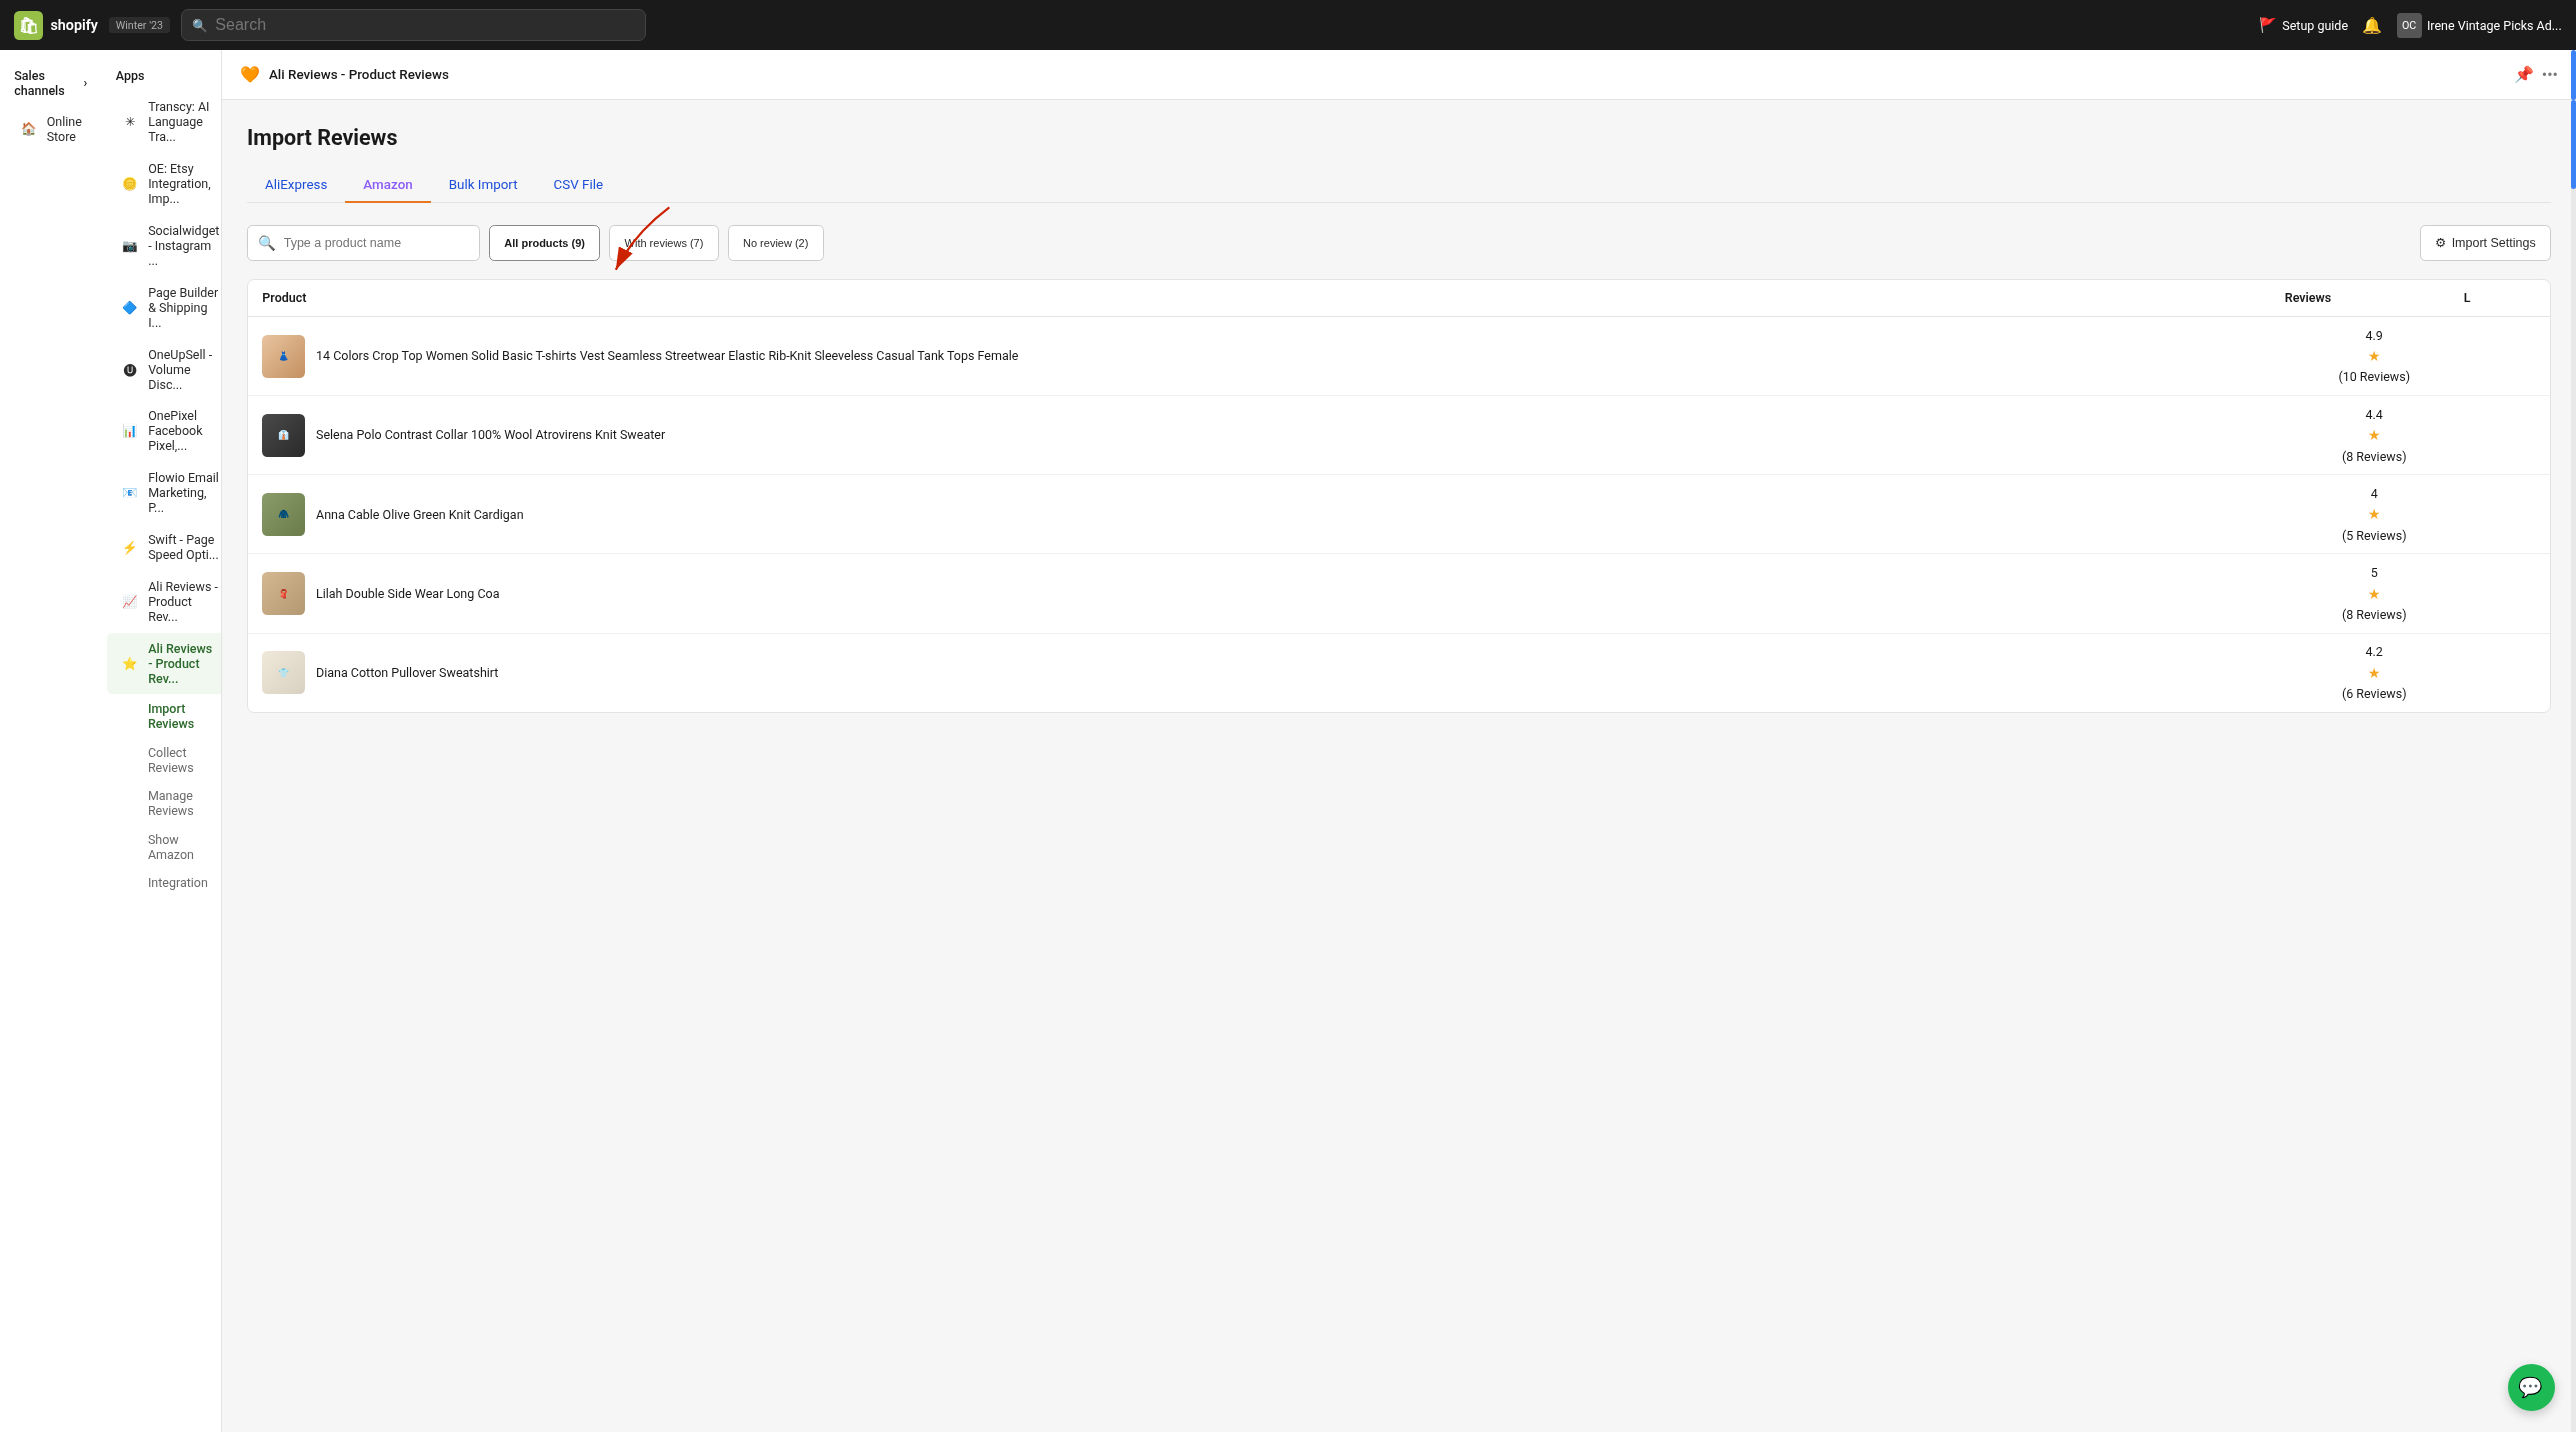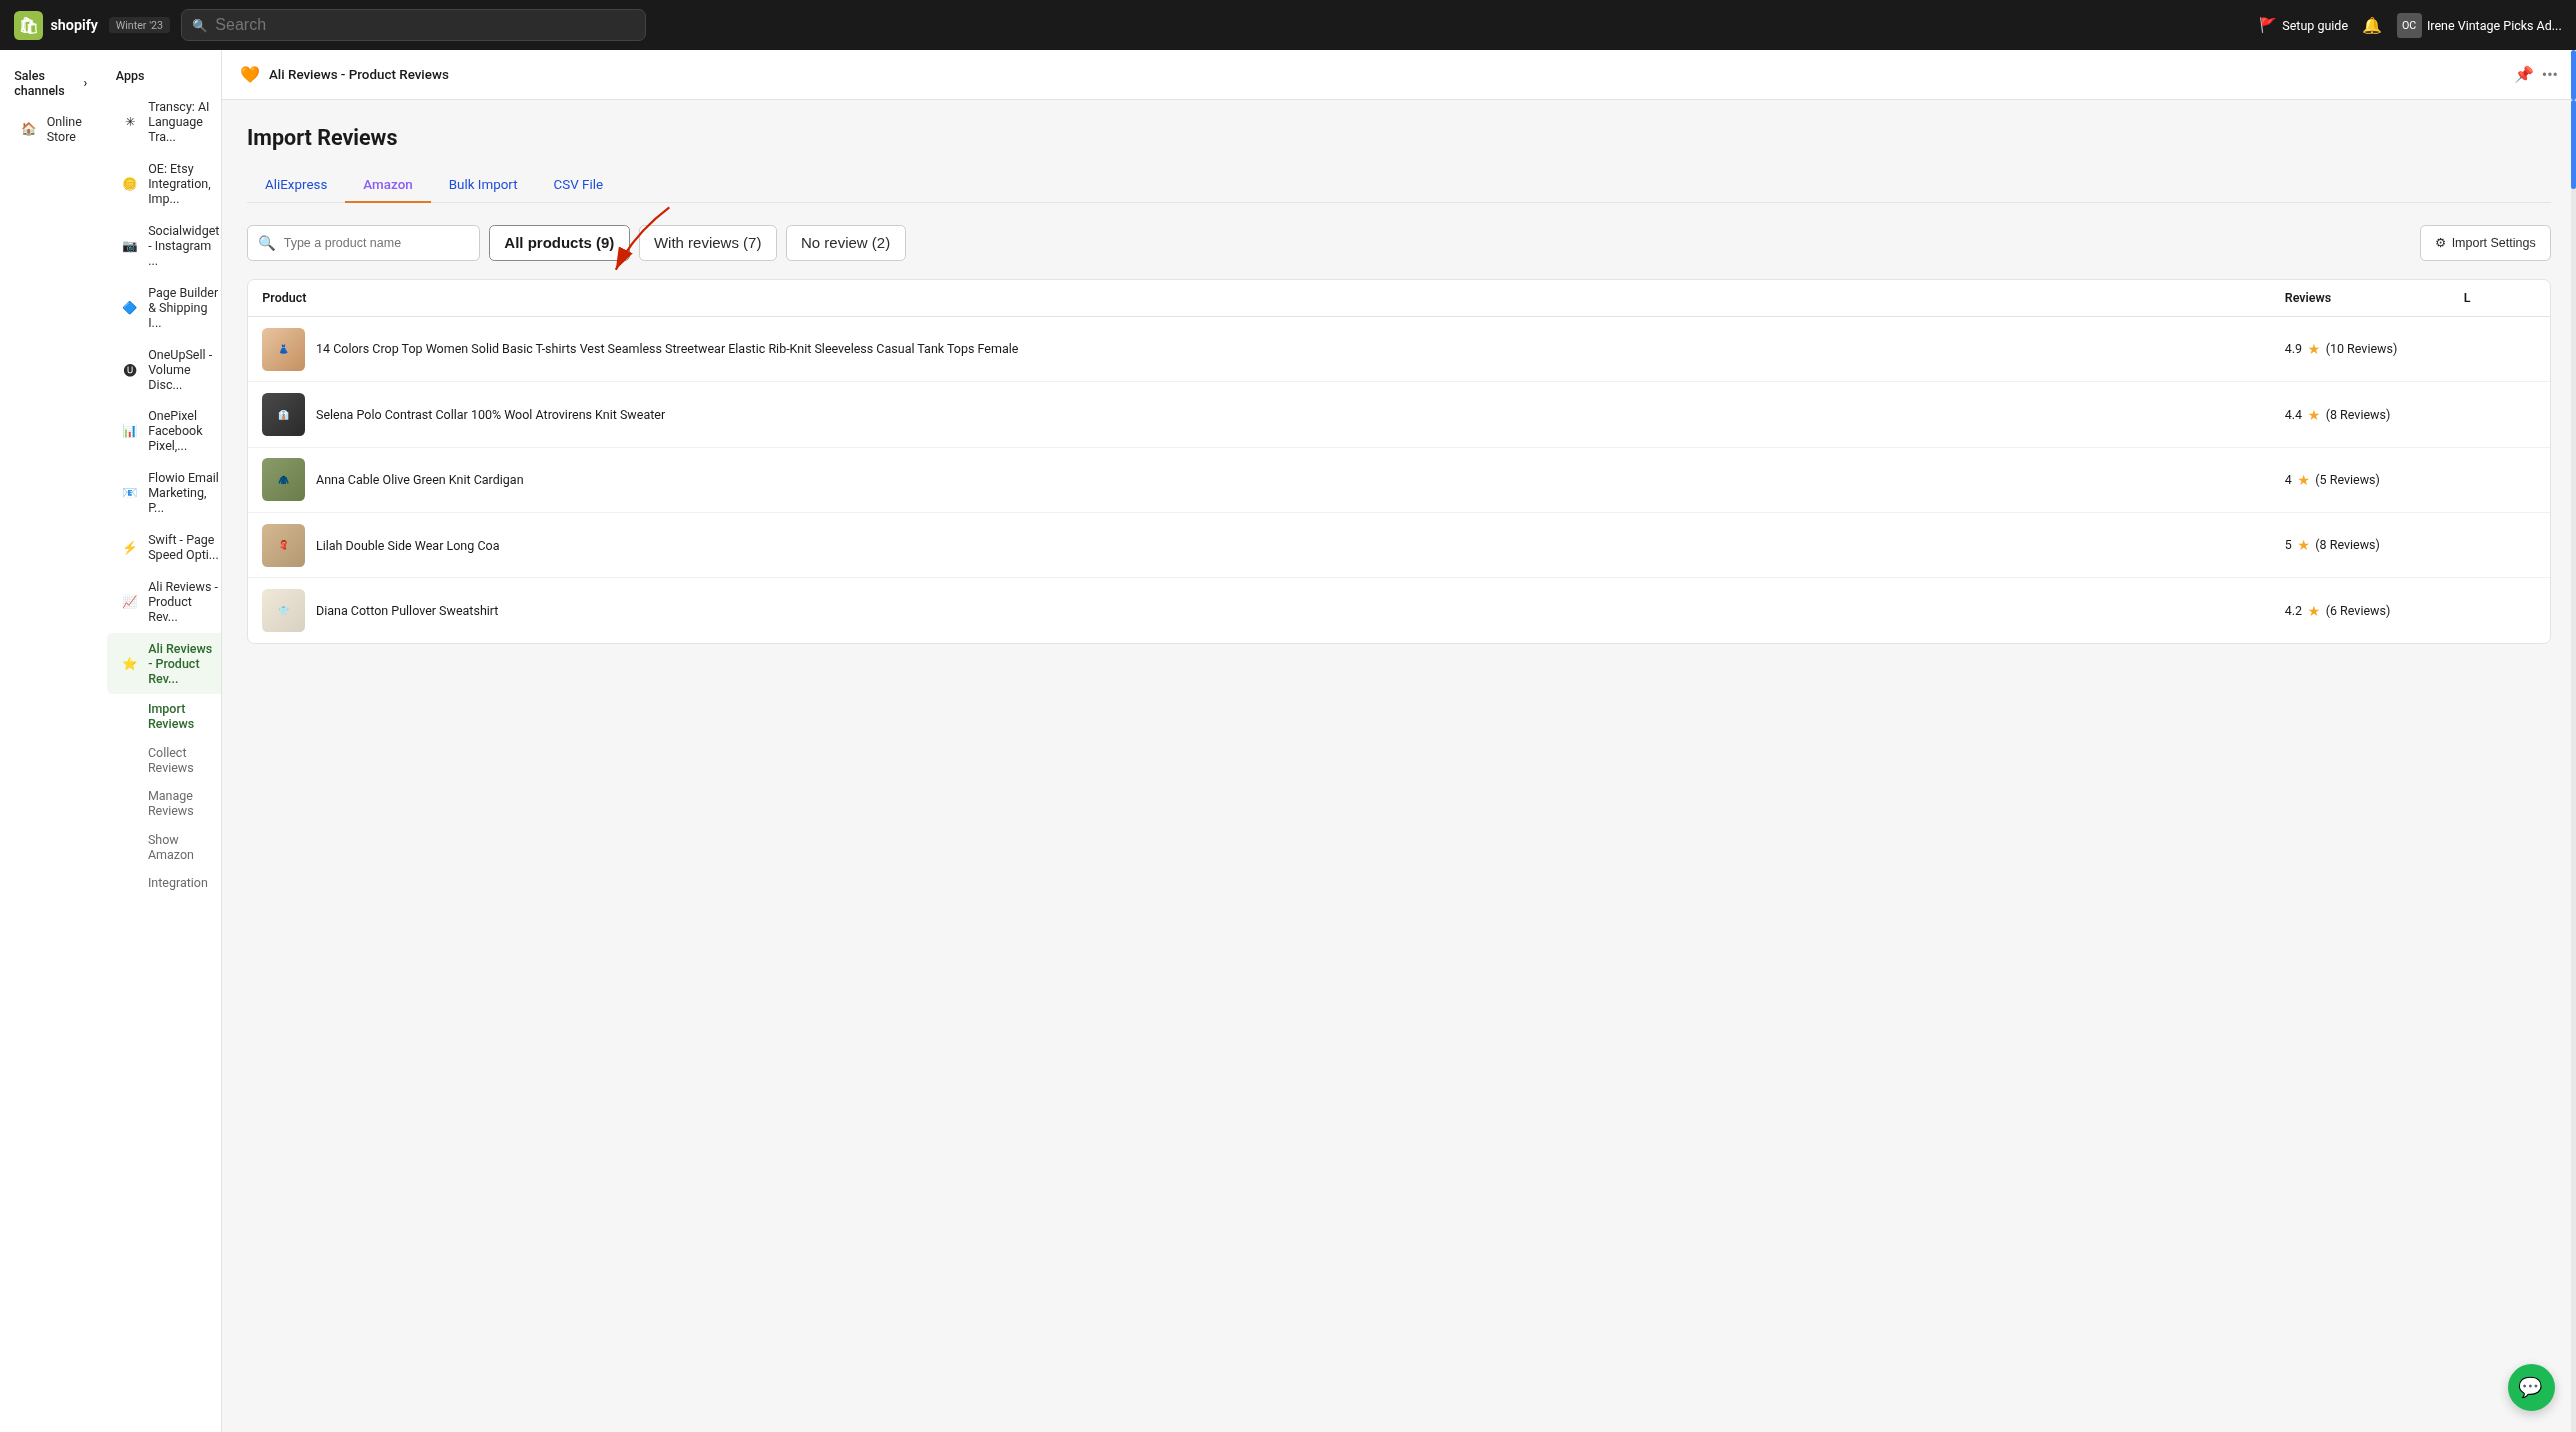--- a/index.html
+++ b/index.html
@@ -92,42 +92,42 @@
 
     
     .filters-row { display: flex; gap: 9px; align-items: center; margin-bottom: 18px; flex-wrap: wrap; }
     .search-input-container {
       display: flex; align-items: center; gap: 7.2px; background: #fff; border: 0.9px solid #ccc; border-radius: 5.4px;
       padding: 0 10.7px; height: 36px; min-width: 233px;
     }
     .search-input-container input { border: none; outline: none; font-size: 12.5px; color: #6b6b6b; flex: 1; }
     .filter-btn {
       padding: 0 14.3px; height: 36px; border: 0.9px solid #ccc; border-radius: 5.4px; background: #fff;
-      font-size: 15px; color: #2c2c2c; cursor: pointer; white-space: nowrap; display: flex; align-items: center;
+      font-size: 11px; color: #2c2c2c; cursor: pointer; white-space: nowrap; display: flex; align-items: center;
     }
     .filter-btn.active { font-weight: 600; color: #1a1a1a; border-color: #888; }
     .import-settings-btn {
       display: flex; align-items: center; gap: 5.4px; padding: 0 14.3px; height: 36px; border: 0.9px solid #ccc;
       border-radius: 5.4px; background: #fff; font-size: 12.5px; color: #2c2c2c; cursor: pointer; margin-left: auto;
     }
     .gear-icon { font-size: 12.5px; }
 
     
     .product-table { background: #fff; border-radius: 7.2px; border: 0.9px solid #e3e3e3; overflow: hidden; }
     .table-header { display: grid; grid-template-columns: 1fr 179px 72px; padding: 10.7px 14.3px; border-bottom: 0.9px solid #e3e3e3; }
     .table-header-cell { font-size: 12.5px; font-weight: 600; color: #1a1a1a; }
     .table-row { display: grid; grid-template-columns: 1fr 179px 72px; padding: 10.7px 14.3px; border-bottom: 0.9px solid #f0f0f0; align-items: center; }
     .table-row:last-child { border-bottom: none; }
     .product-cell { display: flex; align-items: center; gap: 10.7px; }
     .product-thumb {
       width: 43px; height: 43px; border-radius: 5.4px; background: #e0e0e0; flex-shrink: 0;
       display: flex; align-items: center; justify-content: center; overflow: hidden;
     }
     .product-name { font-size: 12.5px; color: #1a1a1a; line-height: 1.4; }
-    .reviews-cell { display: flex; gap: 5.4px; font-size: 12.5px; color: #1a1a1a; }
+    .reviews-cell { display: flex; align-items: center; gap: 5.4px; font-size: 12.5px; color: #1a1a1a; flex-direction: column; }
     .star-icon { color: #f5a623; font-size: 14.3px; }
     .last-col { font-size: 12.5px; color: #1a1a1a; }
 
     
     .chat-button {
       position: fixed; bottom: 21.5px; right: 21.5px; width: 47px; height: 47px; background: #1db954; border-radius: 50%;
       display: flex; align-items: center; justify-content: center; cursor: pointer; box-shadow: 0 3.6px 10.7px rgba(0,0,0,0.2);
       color: #fff; font-size: 19.7px;
     }
 

